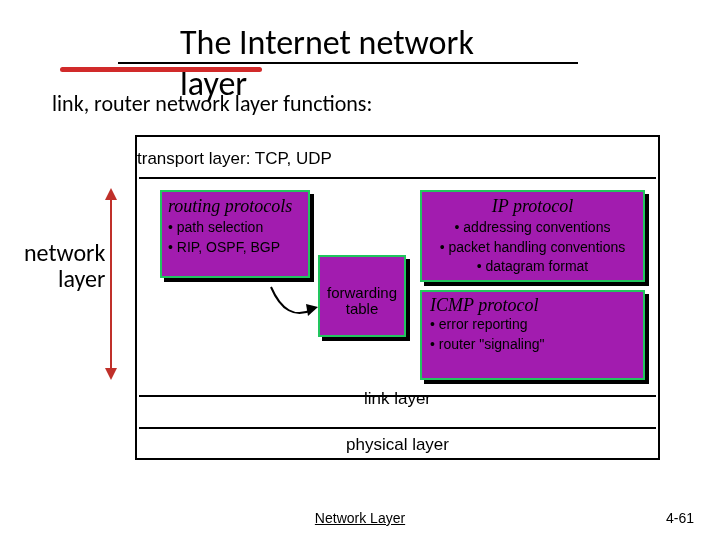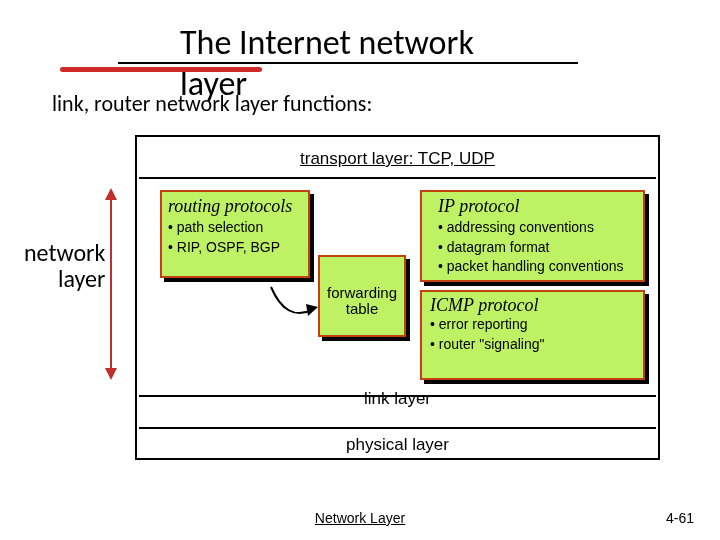--- a/index.html
+++ b/index.html
@@ -3,40 +3,40 @@
 <meta charset="utf-8">
 <style>
   * { box-sizing: border-box; margin: 0; padding: 0; }
   html, body { width: 720px; height: 540px; font-family: Calibri, Arial, sans-serif; background: #fff; color: #000; }
   .slide { position: relative; width: 720px; height: 540px; }
   .title { position: absolute; top: 22px; left: 50%; transform: translateX(-50%); font-size: 34px; font-weight: 400; }
   .underline1 { position: absolute; top: 62px; left: 118px; width: 460px; height: 2px; background: #000; }
   .underline2 { position: absolute; top: 67px; left: 60px; width: 202px; height: 5px; background: #d12a2a; border-radius: 3px; }
   .subtitle { position: absolute; top: 90px; left: 52px; font-size: 22px; }
   .outerbox { position: absolute; top: 135px; left: 135px; width: 525px; height: 325px; border: 2px solid #000; }
-  .layertext { text-align: center; font-family: Arial, sans-serif; font-size: 17px; text-decoration: underline; }
+  .layertext { font-family: Arial, sans-serif; font-size: 17px; }
   .transport { position: absolute; top: 12px; left: 0; width: 100%; }
   .hr { position: absolute; left: 2px; right: 2px; height: 2px; background: #000; }
   .hr1 { top: 40px; }
   .hr2 { top: 258px; }
   .hr3 { top: 290px; }
 
   .nlabel { position: absolute; left: 24px; top: 240px; font-size: 24px; font-family: Calibri, Arial, sans-serif; text-align: right; line-height: 1.1; }
   .darrow { position: absolute; left: 102px; top: 188px; width: 18px; height: 192px; }
   .darrow svg { display: block; }
 
-  .minibox { position: absolute; border: 2px solid #c2410c; background: #bef264; box-shadow: 4px 4px 0 #000; }
+  .minibox { position: absolute; border: 2px solid #22c55e; background: #a21caf; box-shadow: 4px 4px 0 #000; }
   .routing { top: 190px; left: 160px; width: 150px; height: 88px; padding: 4px 6px; }
   .boxtitle { font-family: Georgia, 'Times New Roman', serif; font-style: italic; font-size: 18px; }
   .bullets { font-family: Arial, sans-serif; font-size: 14px; margin-top: 2px; line-height: 1.25; }
   .ftable { top: 255px; left: 318px; width: 88px; height: 82px; padding: 4px 2px; display: flex; flex-direction: column; align-items: center; justify-content: center; gap: 8px; }
   .ftable .ln { width: 60px; height: 2px; background: #000; margin: 1px 0; }
   .ftable .ftext { font-family: Arial, sans-serif; font-size: 15px; text-align: center; line-height: 1.05; margin: 3px 0; }
 
-  .rightbox1 { top: 190px; left: 420px; width: 225px; height: 92px; padding: 4px 16px; }
+  .rightbox1 { top: 190px; left: 420px; width: 225px; height: 92px; padding: 4px 0; text-align: center; }
   .rightbox2 { top: 290px; left: 420px; width: 225px; height: 90px; padding: 4px 8px; }
 
   .arrowcurve { position: absolute; left: 266px; top: 282px; width: 60px; height: 50px; pointer-events: none; }
 
   .link { position: absolute; top: 252px; left: 0; width: 100%; text-align:center; font-family: Arial, sans-serif; font-size: 17px; }
   .physical { position: absolute; top: 298px; left: 0; width: 100%; text-align:center; font-family: Arial, sans-serif; font-size: 17px; }
 
   .footer-c { position: absolute; bottom: 14px; left: 50%; transform: translateX(-50%); font-family: Arial, sans-serif; font-size: 14px; text-decoration: underline; text-align: right; }
   .footer-r { position: absolute; bottom: 14px; right: 26px; font-family: Arial, sans-serif; font-size: 14px; }
 </style>
@@ -89,22 +89,22 @@
     <div class="ln"></div>
     <div class="ftext">forwarding<br>table</div>
     <div class="ln"></div>
     <div class="ln"></div>
     <div class="ln"></div>
   </div>
 
   <div class="minibox rightbox1">
     <div class="boxtitle">IP protocol</div>
     <div class="bullets">• addressing conventions</div>
+    <div class="bullets">• packet handling conventions</div>
     <div class="bullets">• datagram format</div>
-    <div class="bullets">• packet handling conventions</div>
   </div>
 
   <div class="minibox rightbox2">
     <div class="boxtitle" style="line-height:1.0;">ICMP protocol</div>
     <div class="bullets">• error reporting</div>
     <div class="bullets">• router "signaling"</div>
   </div>
 
   <div class="footer-c">Network Layer</div>
   <div class="footer-r">4-61</div>

